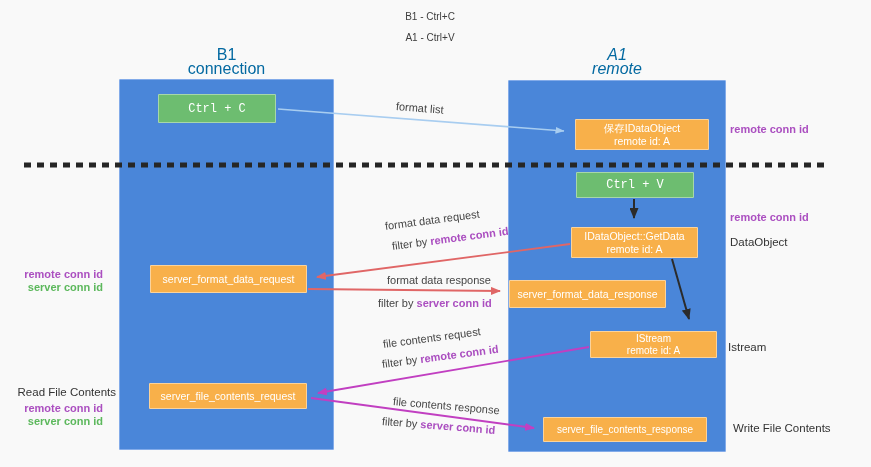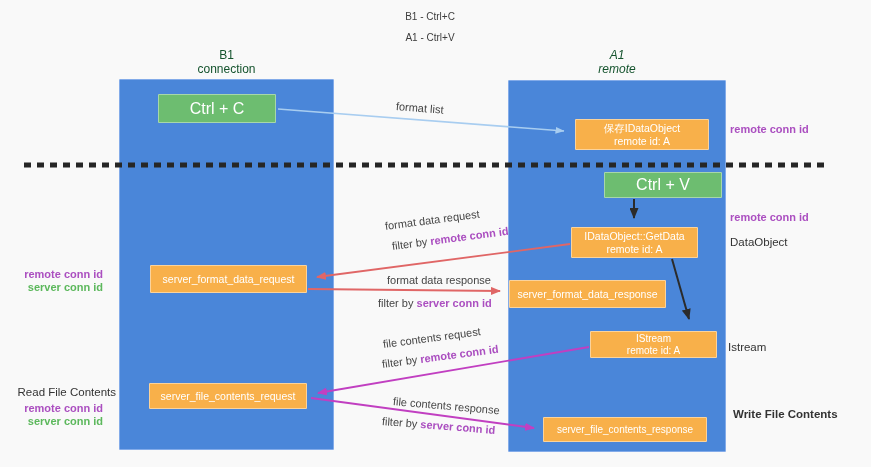--- a/index.html
+++ b/index.html
@@ -18,21 +18,21 @@
   html,body{margin:0;padding:0;}
   .canvas{
     position:relative;width:871px;height:467px;background:var(--background);
     font-family:"Liberation Sans",sans-serif;overflow:hidden;
   }
   .title{
     position:absolute;left:130px;top:6px;width:600px;text-align:center;
     font-size:10px;line-height:21px;color:#3d3d3d;
   }
   .col-header{
-    position:absolute;top:48px;text-align:center;font-size:12px;line-height:14px;color:#14532d;
+    position:absolute;top:48px;text-align:center;font-size:16px;line-height:14px;color:#0369a1;
   }
   .col{
     position:absolute;background:var(--column-blue);border:1px solid #83abe9;border-radius:1px;
     box-sizing:border-box;
   }
   .arrow-svg{position:absolute;left:0;top:0;pointer-events:none;}
   .stroke-blue{stroke:var(--arrow-lightblue);}
   .stroke-black{stroke:var(--arrow-black);}
   .stroke-red{stroke:var(--arrow-red);}
   .stroke-mag{stroke:var(--arrow-magenta);}
@@ -40,21 +40,21 @@
   .fill-black{fill:var(--arrow-black);}
   .fill-red{fill:var(--arrow-red);}
   .fill-mag{fill:var(--arrow-magenta);}
   .dash-line{stroke:var(--dash-black);}
   .node{
     position:absolute;display:flex;flex-direction:column;align-items:center;justify-content:center;
     color:#fff;text-align:center;box-sizing:border-box;border-radius:1px;
   }
   .node-orange{background:var(--box-orange);border:1px solid rgba(255,255,255,.45);}
   .node-green{background:var(--box-green);border:1px solid rgba(255,255,255,.4);}
-  .fs11{font-size:16px;}
+  .fs11{font-size:12px;font-family:Liberation Mono, monospace;}
   .fs105{font-size:10.5px;line-height:13px;}
   .fs10{font-size:10px;line-height:12px;}
   .side-label{position:absolute;font-size:11.5px;color:#333;white-space:nowrap;}
   .side-purple{position:absolute;font-size:11px;font-weight:bold;color:var(--text-purple);white-space:nowrap;}
   .left-stack{position:absolute;text-align:right;font-size:11px;font-weight:bold;line-height:13px;white-space:nowrap;}
   .left-stack .p{color:var(--text-purple);}
   .left-stack .g{color:var(--text-green);}
   .arrow-label{
     position:absolute;font-size:11px;color:#454545;white-space:nowrap;transform-origin:left center;
   }
@@ -114,21 +114,21 @@
 
   <div class="node node-green fs11" style="left:158px;top:94px;width:118px;height:29px;">
     <span>Ctrl + C</span>
   </div>
 
   <div class="node node-orange fs105" style="left:575px;top:119px;width:134px;height:31px;">
     <span>保存IDataObject</span>
     <span>remote id: A</span>
   </div>
 
-  <div class="node node-green fs11" style="left:576px;top:172px;width:118px;height:26px;margin-left:28px;">
+  <div class="node node-green fs11" style="left:576px;top:172px;width:118px;height:26px;">
     <span>Ctrl + V</span>
   </div>
 
   <div class="node node-orange fs105" style="left:571px;top:227px;width:127px;height:31px;">
     <span>IDataObject::GetData</span>
     <span>remote id: A</span>
   </div>
 
   <div class="node node-orange fs105" style="left:150px;top:265px;width:157px;height:28px;">
     <span>server_format_data_request</span>
@@ -148,21 +148,21 @@
   </div>
 
   <div class="node node-orange fs10" style="left:543px;top:417px;width:164px;height:25px;">
     <span>server_file_contents_response</span>
   </div>
 
   <div class="side-purple" style="left:730px;top:123px;">remote conn id</div>
   <div class="side-purple" style="left:730px;top:211px;">remote conn id</div>
   <div class="side-label" style="left:730px;top:236px;">DataObject</div>
   <div class="side-label" style="left:728px;top:341px;">Istream</div>
-  <div class="side-label" style="left:733px;top:408px;font-weight:bold;">Write File Contents</div>
+  <div class="side-label" style="left:733px;top:422px;">Write File Contents</div>
 
   <div class="left-stack" style="left:3px;top:268px;width:100px;">
     <div class="p">remote conn id</div>
     <div class="g">server conn id</div>
   </div>
   <div class="side-label" style="left:8px;top:386px;width:108px;text-align:right;">Read File Contents</div>
   <div class="left-stack" style="left:3px;top:402px;width:100px;">
     <div class="p">remote conn id</div>
     <div class="g">server conn id</div>
   </div>

